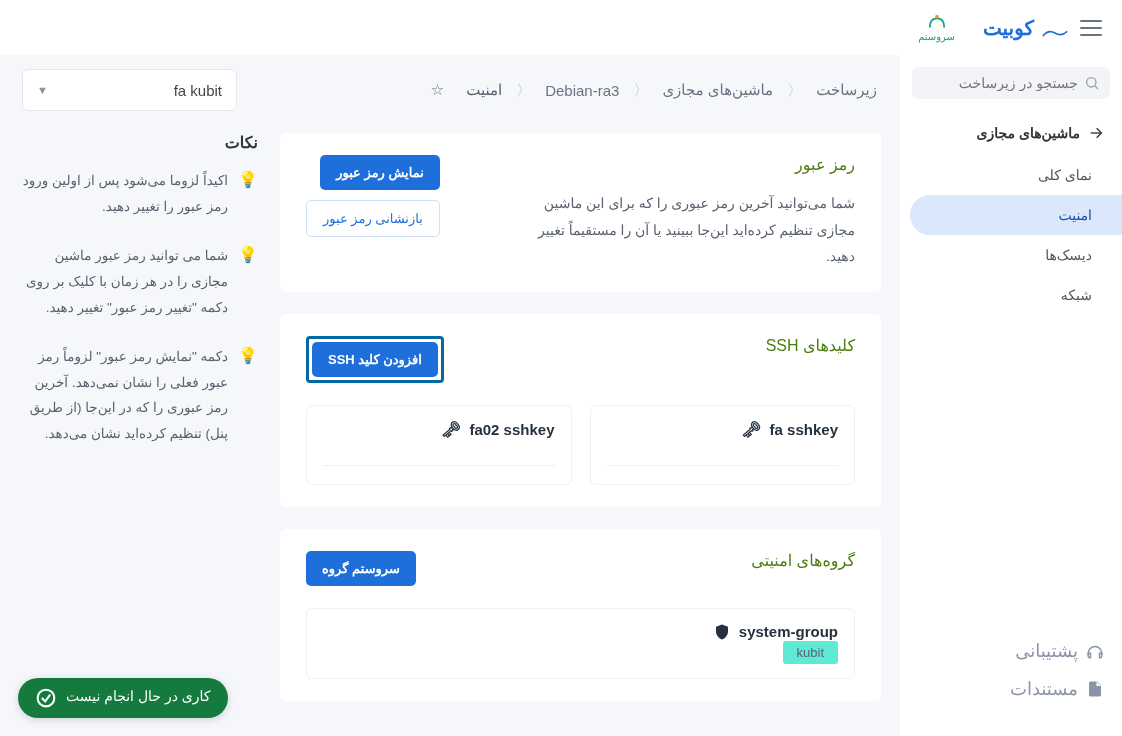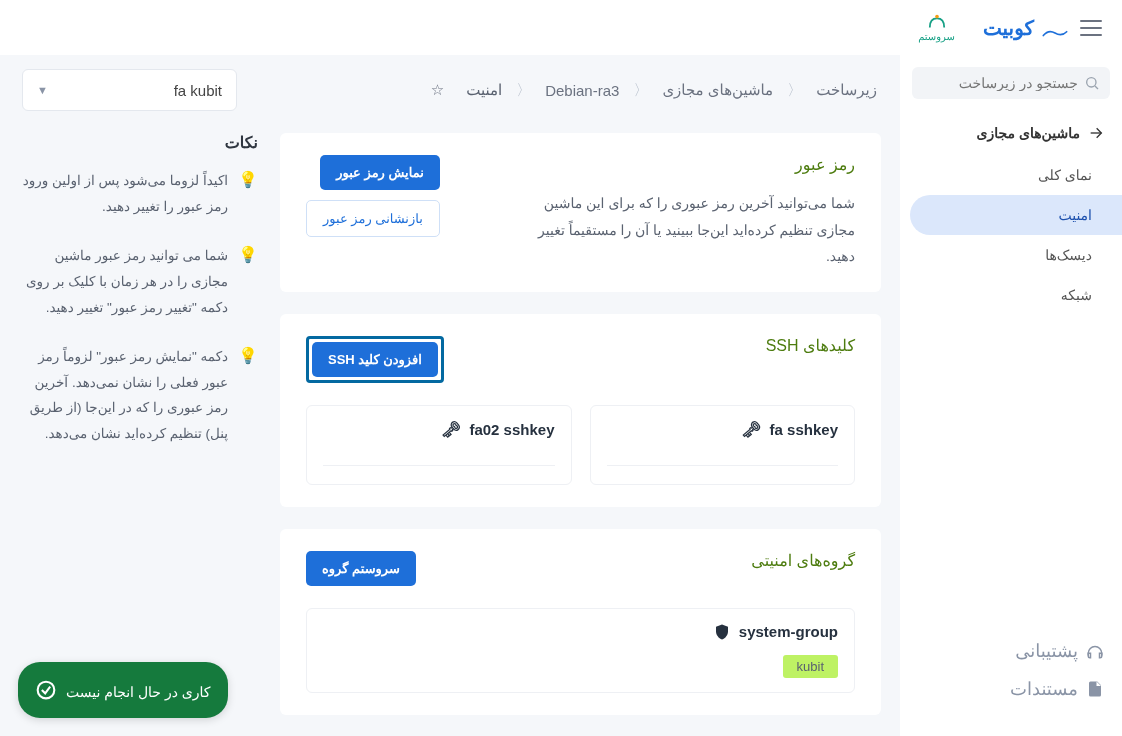--- a/index.html
+++ b/index.html
@@ -51,30 +51,30 @@
 .card-desc { margin-top:16px; font-size:14px; color:#5a6270; line-height:1.9; max-width: 340px;}
 
 .ssh-grid { display:flex; gap:18px; margin-top:22px; flex-wrap:wrap; }
 .ssh-item { flex:1; min-width:180px; border:1px solid #eef0f4; border-radius:6px; padding:14px 16px 18px; }
 .ssh-name { display:flex; align-items:center; gap:8px; font-size:15px; font-weight:700; color:#26313f; direction:ltr; justify-content:flex-end;}
 .ssh-name .key-icon { font-size:16px; }
 .ssh-line { height:1px; background:#eef0f4; margin-top:26px; }
 
 .group-item { border:1px solid #eef0f4; border-radius:6px; padding:14px 16px; margin-top:22px; }
 .group-name { display:flex; align-items:center; gap:8px; font-size:15px; font-weight:700; color:#26313f; direction:ltr; justify-content:flex-end;}
-.tag { display:inline-block; background:#bef264; color:#5a6270; font-size:13px; padding:4px 14px; border-radius:3px; margin-top:14px; direction:ltr;}
+.tag { display:inline-block; background:#5eead4; color:#5a6270; font-size:13px; padding:4px 14px; border-radius:3px; direction:ltr;}
 
 
 .tips-title { font-size:16px; font-weight:700; color:#2f3640; margin-bottom:16px; text-align:right;}
 .tip { display:flex; gap:10px; margin-bottom:24px; align-items:flex-start;}
 .bulb { color:#f2b90c; font-size:16px; margin-top:2px; flex-shrink:0;}
 .tip-text { font-size:13.5px; color:#5a6270; line-height:1.9; }
 
 
-.status-pill { position:fixed; bottom:18px; left:18px; background:#157a3d; color:#fff; border-radius:22px; padding:18px 18px; display:flex; align-items:flex-end; gap:10px; font-size:14px; direction:rtl; box-shadow:0 2px 8px rgba(0,0,0,.15);}
+.status-pill { position:fixed; bottom:18px; left:18px; background:#157a3d; color:#fff; border-radius:22px; padding:10px 18px; display:flex; align-items:flex-start; gap:10px; font-size:14px; direction:rtl; box-shadow:0 2px 8px rgba(0,0,0,.15);}
 .status-pill svg { stroke:#fff; }
 
 .icon-svg { flex-shrink:0; }
 </style>
 </head>
 <body>
 
 <div class="topbar">
   <div class="hamburger">
       <span></span>

